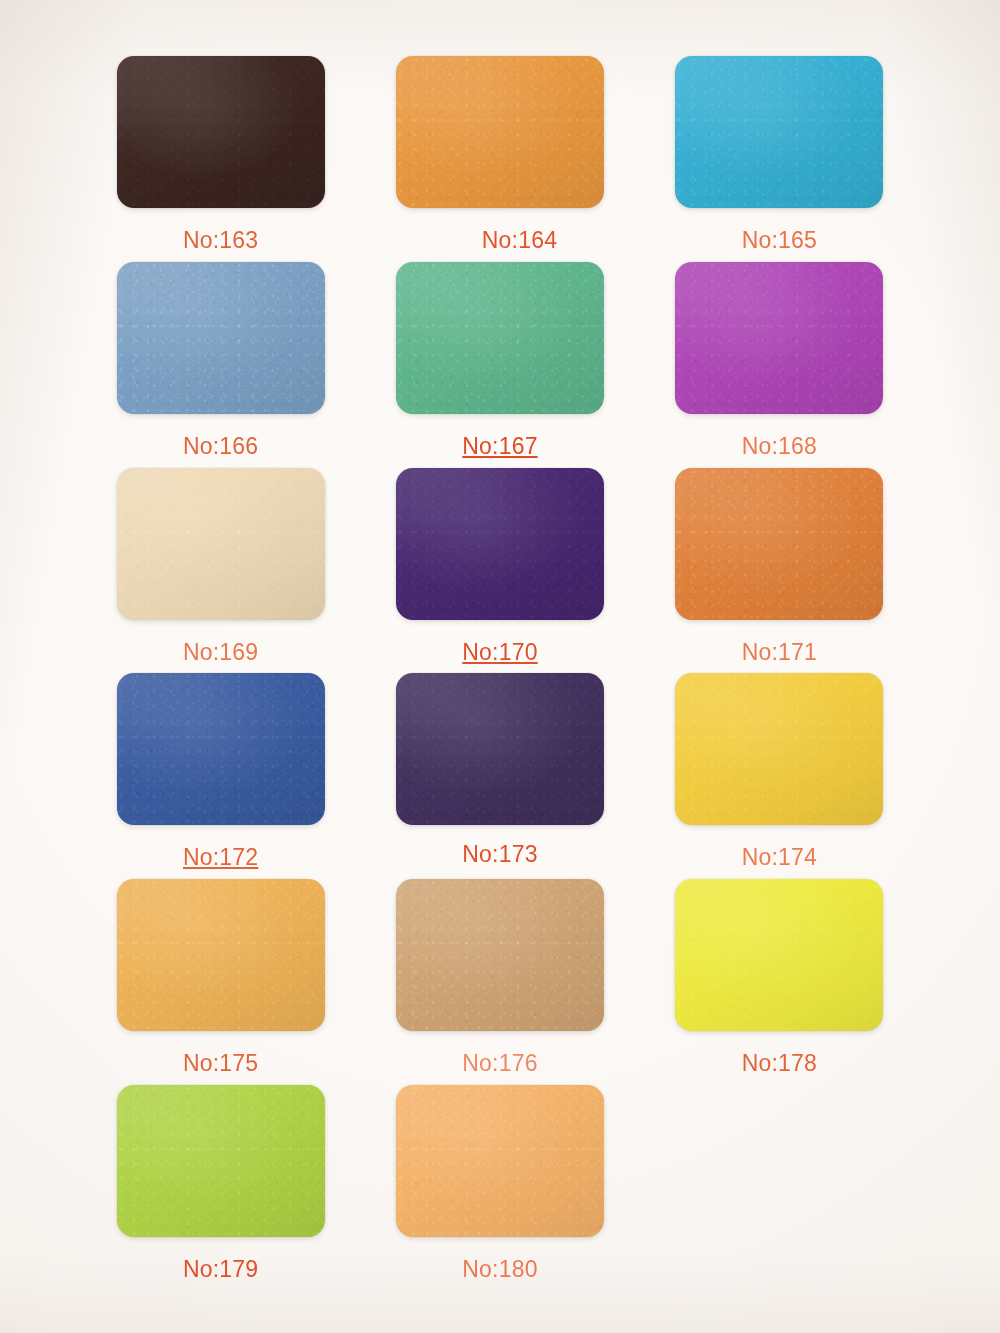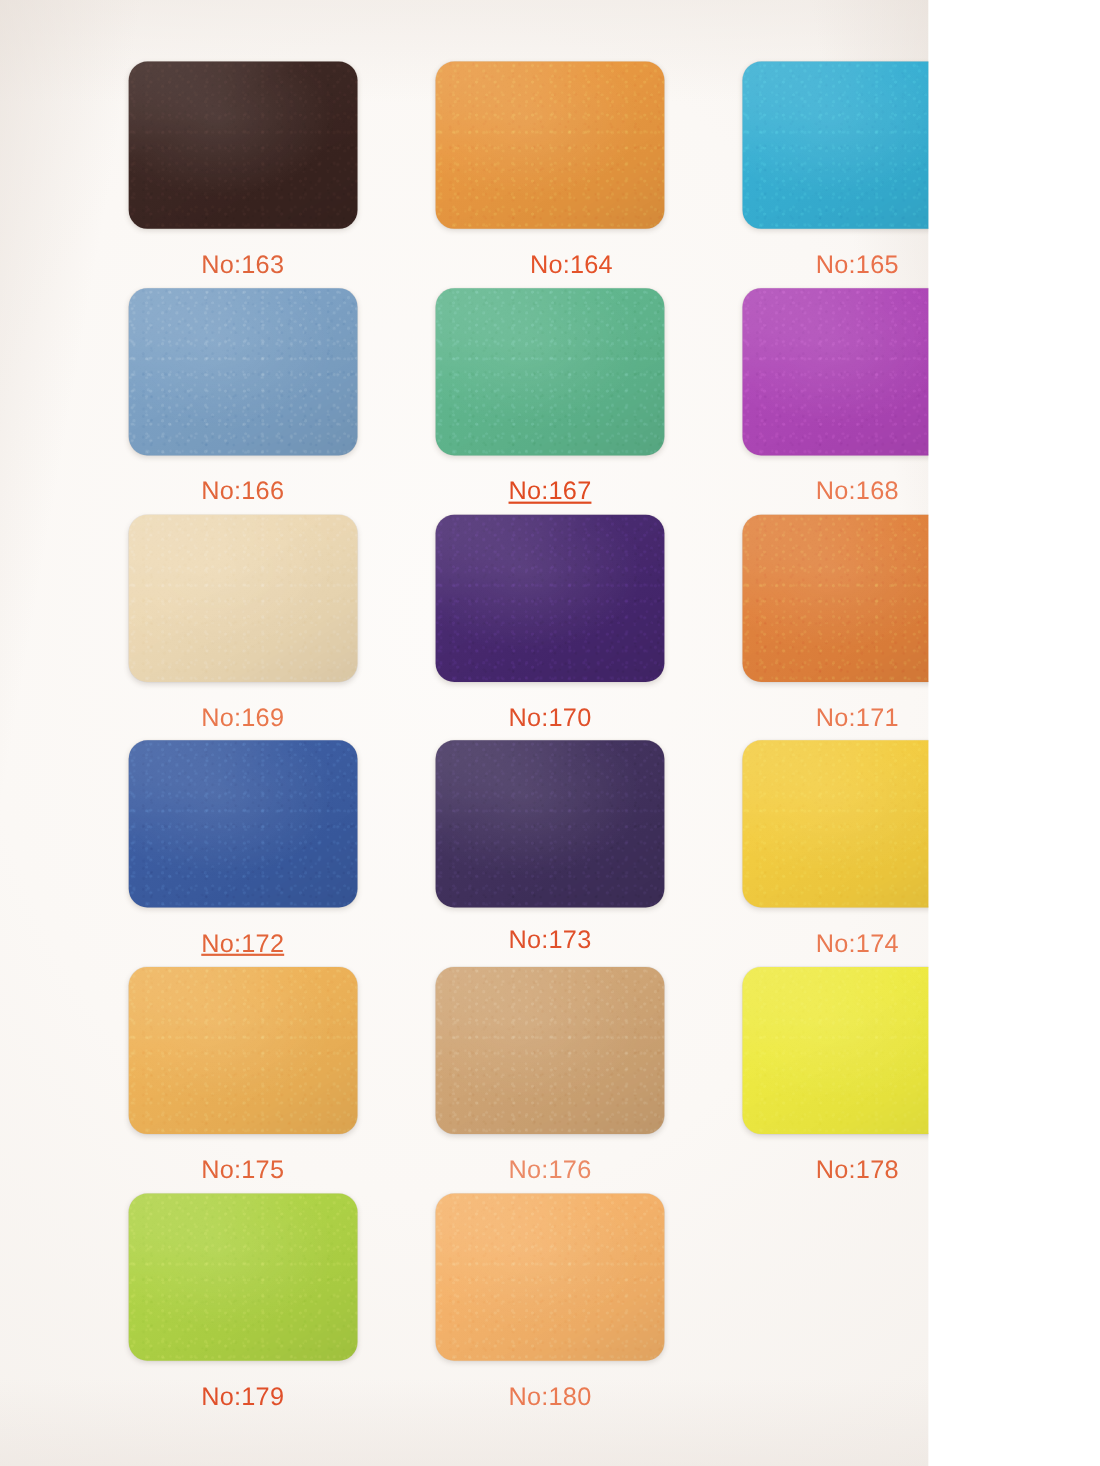--- a/index.html
+++ b/index.html
@@ -6,21 +6,21 @@
   html, body {
     margin: 0;
     padding: 0;
     background: #ffffff;
   }
   body {
     font-family: "Liberation Sans", sans-serif;
   }
   .sheet {
     position: relative;
-    width: 844px;
+    width: 1000px;
     height: 1333px;
     margin: 0;
     overflow: hidden;
     background:
       radial-gradient(ellipse 120% 95% at 48% 42%, #fdfbf9 0%, #fbf8f5 42%, #f6f2ee 72%, #efe9e4 100%);
   }
   
   .paper-shade {
     position: absolute;
     inset: 0;
@@ -157,21 +157,21 @@
       <div class="swatch-wrap">
         <div class="swatch" style="background-color: rgb(237, 217, 180);"></div>
       </div>
       <div class="label" style="color: rgb(233, 119, 76);">No:169</div>
     </div>
 
     <div class="cell">
       <div class="swatch-wrap">
         <div class="swatch" style="background-color: rgb(70, 39, 110);"></div>
       </div>
-      <div class="label" style="color: rgb(224, 80, 42);">No:170</div>
+      <div class="label" style="color: rgb(224, 80, 42); text-decoration: underline;">No:170</div>
     </div>
 
     <div class="cell">
       <div class="swatch-wrap">
         <div class="swatch" style="background-color: rgb(224, 128, 59);"></div>
       </div>
       <div class="label" style="color: rgb(234, 122, 82);">No:171</div>
     </div>
 
     <div class="cell">

